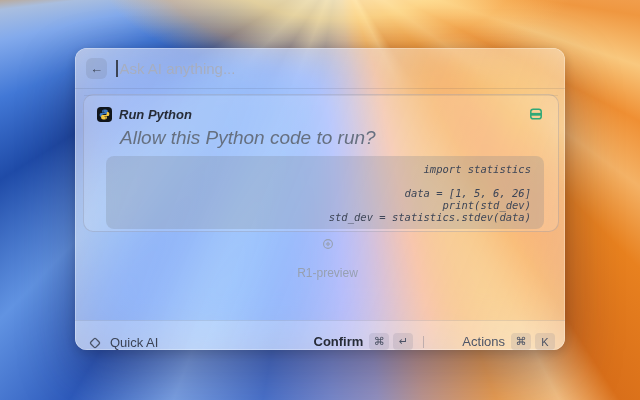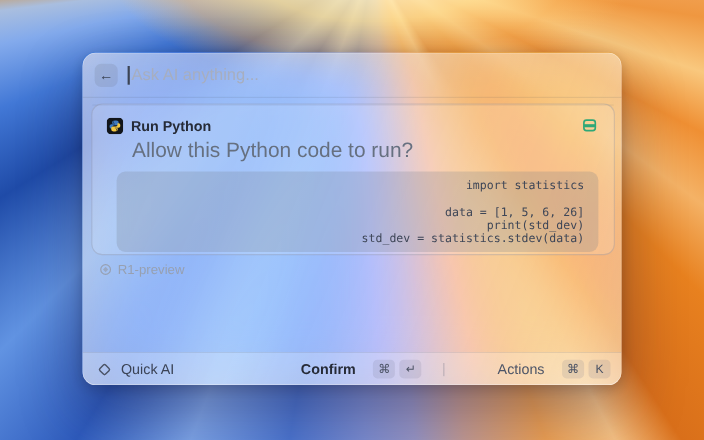--- a/index.html
+++ b/index.html
@@ -36,38 +36,38 @@
   .caret{width:1.5px;height:17px;background:#3c4454;margin-right:2px;}
   .placeholder{font-size:15px;color:#a7aebf;}
 
   .hdiv{height:1px;background:rgba(70,75,95,.13);}
 
   .panel{margin:5px 6px 0 8px;border:1px solid rgba(125,130,148,.30);
          border-radius:10px;background:rgba(255,255,255,.14);}
   .query-row{padding:8px 14px;font-size:13px;color:#8b93a5;}
   .panel-div{height:1px;background:rgba(70,75,95,.10);}
 
-  .response{padding:10px 14px 2px 13px;}
+  .response{padding:10px 14px 2px 13px;font-style:italic;}
   .resp-header{display:flex;align-items:center;gap:7px;height:16px;}
   .resp-title{font-size:13px;font-weight:700;color:#262b37;}
   .runner{margin-left:auto;display:flex;}
   .resp-sub{margin:5px 0 7px 23px;font-size:19px;color:#667080;}
   .code-block{margin-left:9px;background:rgba(118,124,140,.24);border-radius:8px;
               padding:8px 13px 5px;}
   .code-line{font-family:"DejaVu Sans Mono",monospace;font-size:10.5px;line-height:11.9px;
              min-height:11.9px;color:#3e4657;white-space:pre;text-align:right;}
 
-  .model-row{display:flex;align-items:center;gap:5px;margin:6px 0 0 15px;
-             font-size:12px;color:#97a0b1;cursor:default;}
+  .model-row{display:flex;align-items:center;gap:16px;margin:6px 0 0 15px;
+             font-size:12px;color:#97a0b1;cursor:default;flex-direction:column;}
 
   .footer{position:absolute;left:0;right:0;bottom:0;height:29px;
-    border-top:1px solid rgba(70,75,95,.13);display:flex;align-items:center;
+    border-top:1px solid rgba(70,75,95,.13);display:flex;align-items:flex-end;
     padding:0 10px 0 13px;background:rgba(255,255,255,.22);border-radius:0 0 12px 12px;}
   .footer-left{display:flex;align-items:center;gap:8px;font-size:13px;color:#3b4355;}
-  .footer-right{margin-left:auto;display:flex;align-items:center;gap:16px;}
+  .footer-right{margin-left:auto;display:flex;align-items:center;gap:6px;}
   .confirm-label{font-size:13px;font-weight:700;color:#262b37;}
   .actions-label{font-size:13px;color:#4d5568;margin-left:28px;}
   .keycap{min-width:12px;height:17px;padding:0 4px;border-radius:4px;
     background:rgba(110,115,135,.16);display:flex;align-items:center;justify-content:center;
     font-size:11px;color:#4c5365;}
   .kgroup{display:flex;align-items:center;gap:4px;}
   .vsep{width:1px;height:12px;background:rgba(100,105,125,.35);margin:0 4px;}
 </style>
 </head>
 <body>

